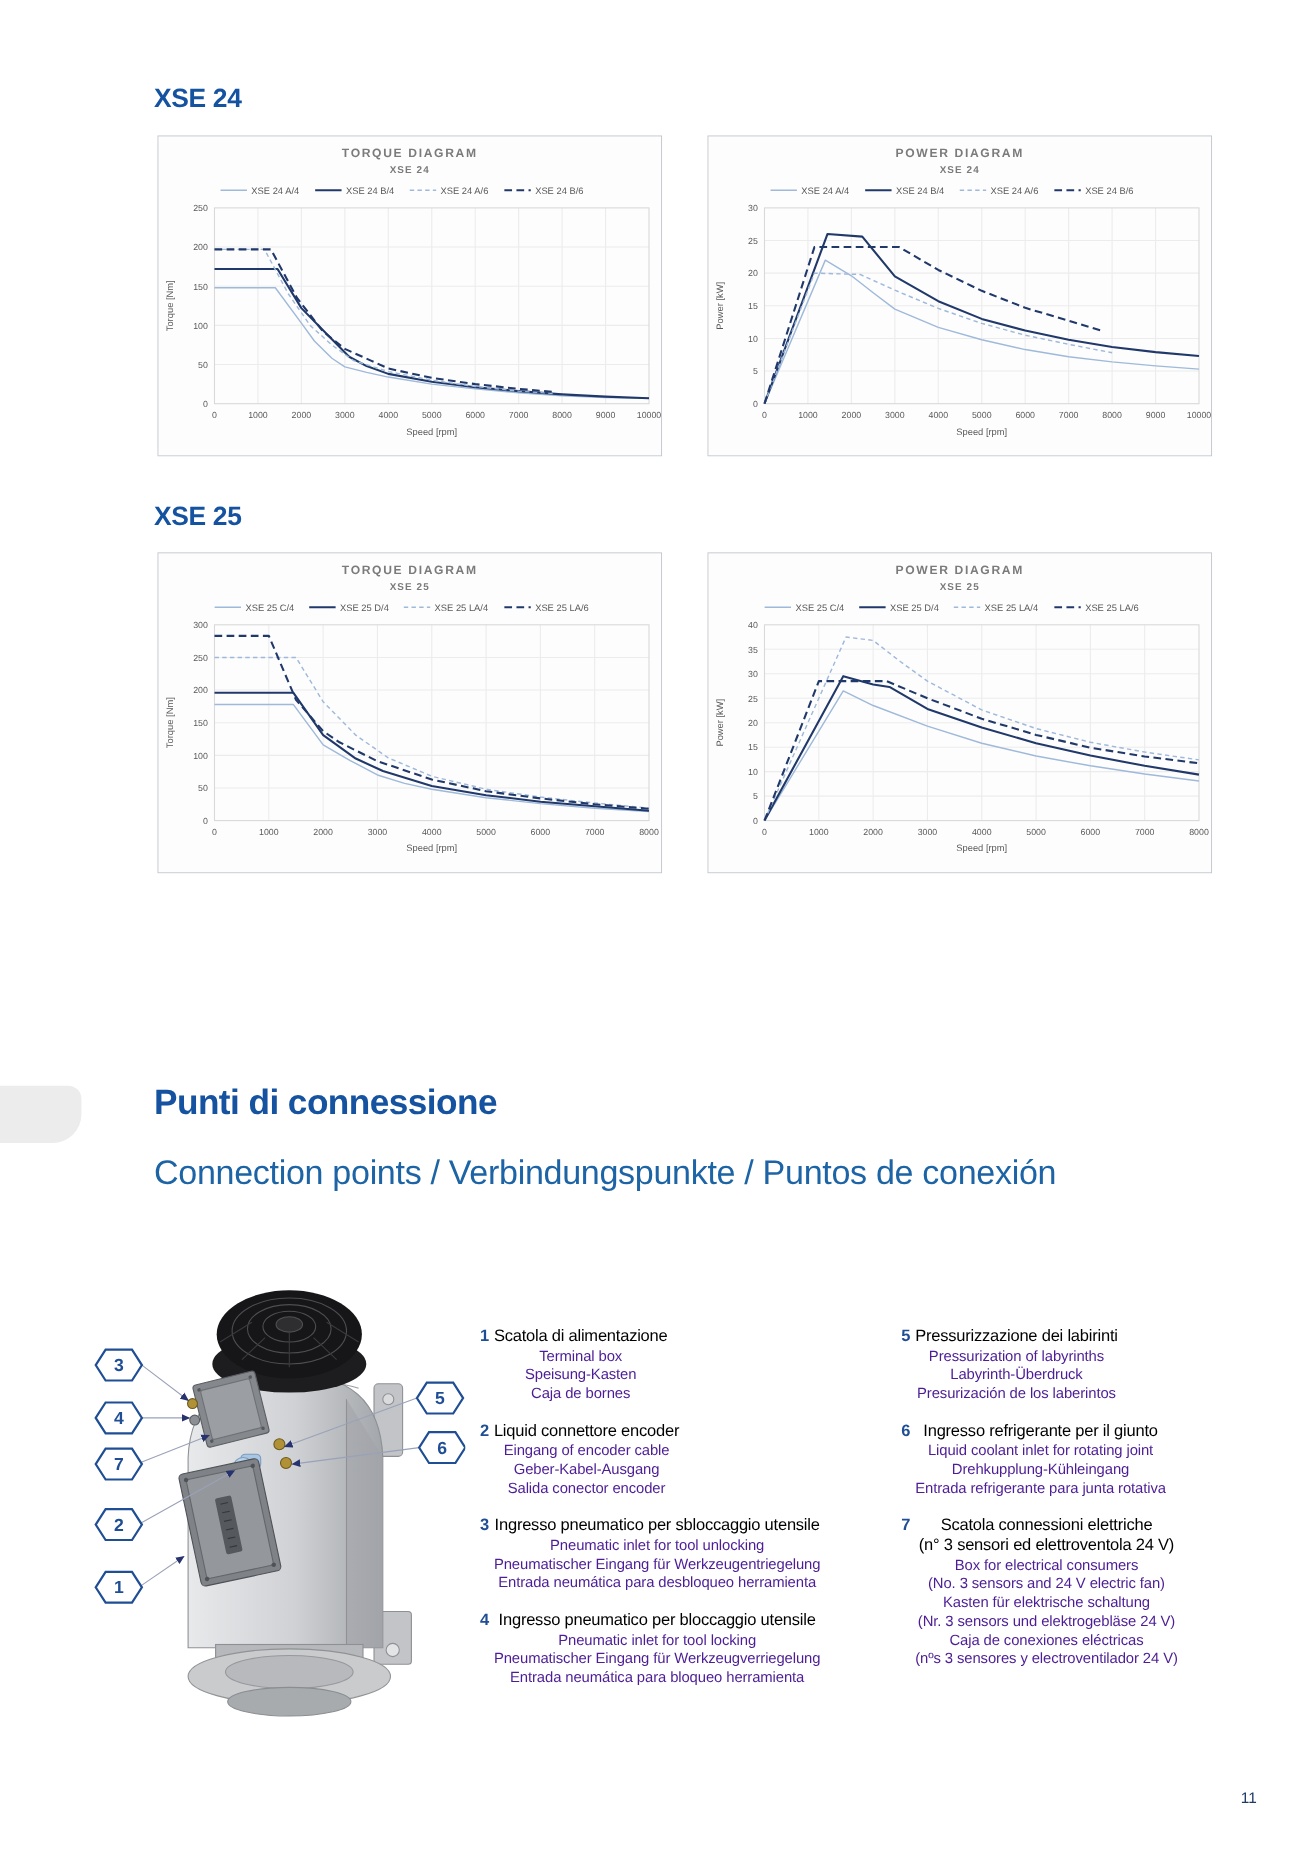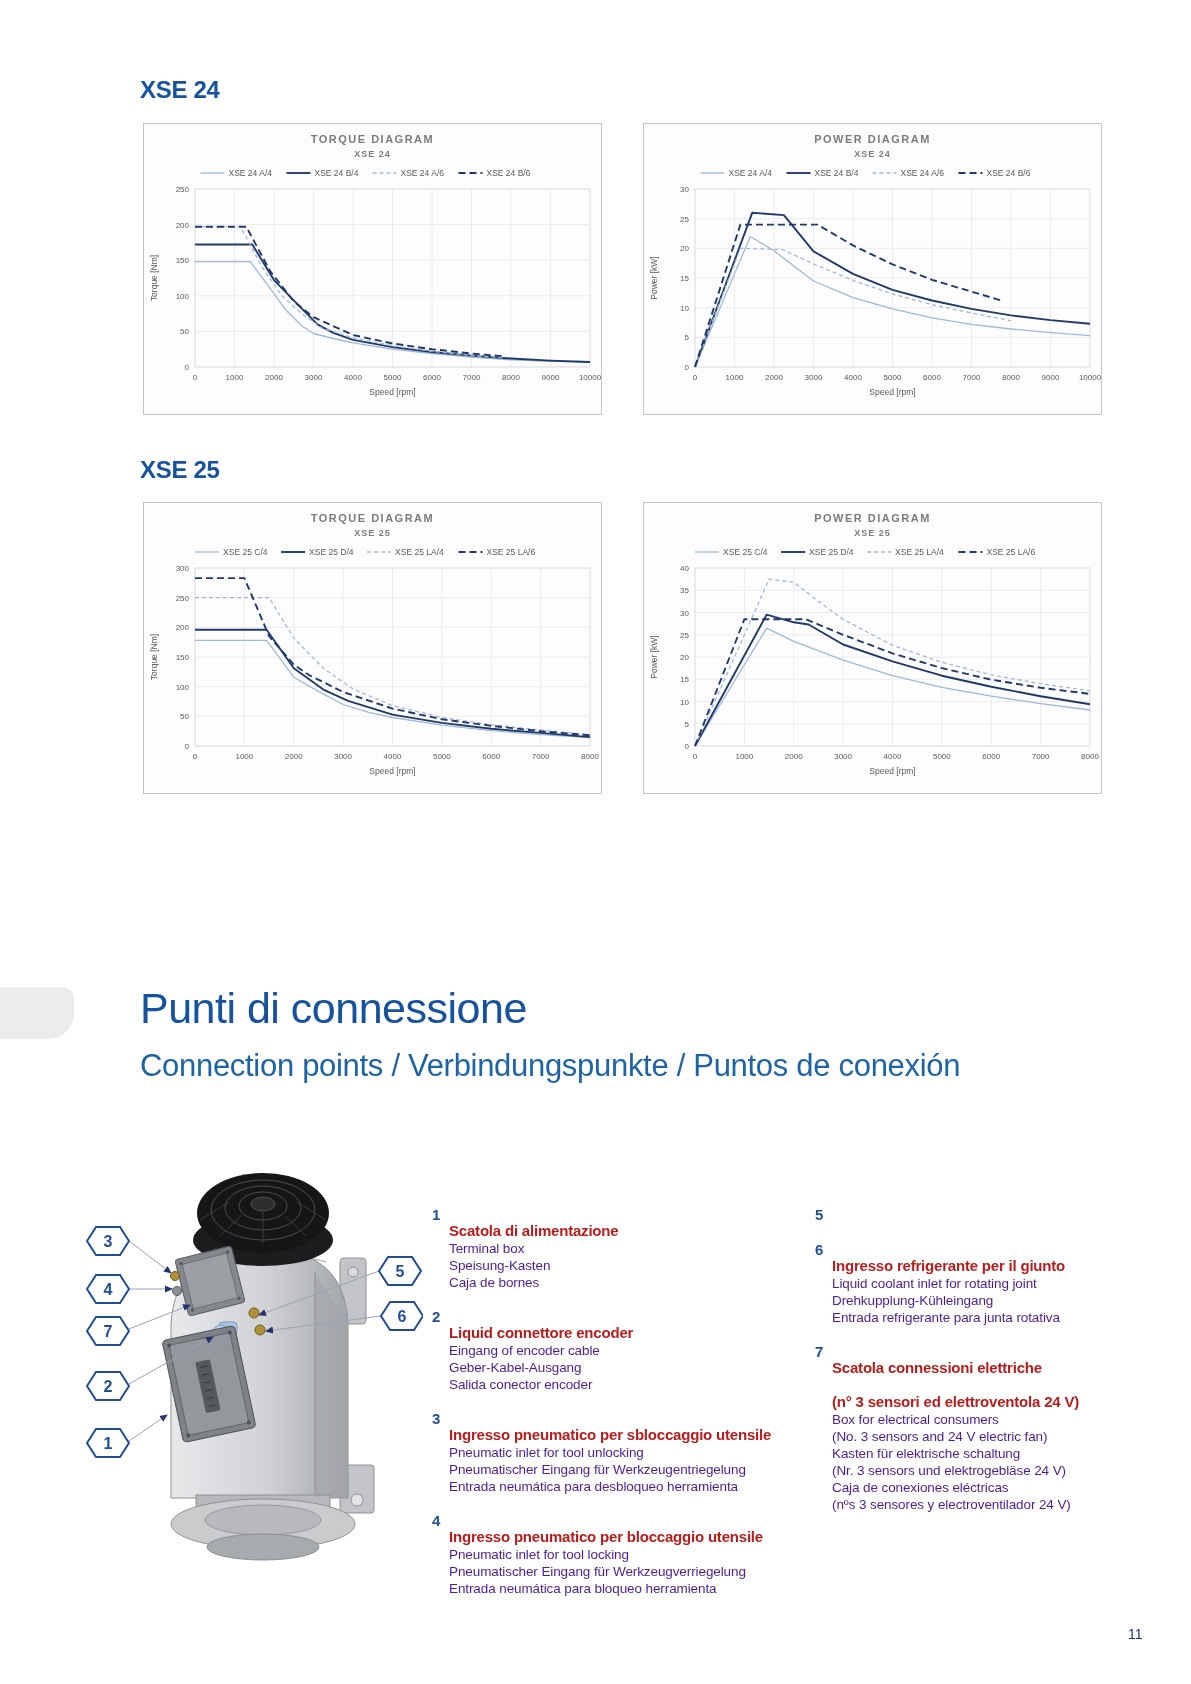--- a/index.html
+++ b/index.html
@@ -1,32 +1,32 @@
 <!DOCTYPE html>
 <html><head>
 <meta charset="utf-8">
 <style>
   html,body{margin:0;padding:0;background:#ffffff;}
   .page{position:relative;width:1191px;height:1684px;background:#ffffff;
-        font-family:"Liberation Sans",sans-serif;overflow:hidden;}
+        font-family:"Liberation Sans",sans-serif;overflow:hidden;text-align:center;}
   .model-h{position:absolute;font-size:24px;font-weight:bold;color:#1553a0;letter-spacing:-0.3px;}
   .chart{position:absolute;width:459px;height:292px;}
   .graytab{position:absolute;left:0;top:987px;width:74px;height:52px;background:#ececec;
            border-radius:0 12px 26px 0;}
-  .sec-title{position:absolute;left:140px;top:984px;font-size:43px;font-weight:normal;
+  .sec-title{position:absolute;left:140px;top:984px;font-size:32px;font-weight:bold;
              color:#1553a0;letter-spacing:-0.5px;}
   .sec-sub{position:absolute;left:140px;top:1048px;font-size:31px;font-weight:400;
            color:#1c64a5;letter-spacing:-0.3px;}
   .drawing{position:absolute;left:78px;top:1110px;width:345px;height:455px;}
   .ccol{position:absolute;top:1206px;}
   .ccol1{left:432px;width:350px;}
   .ccol2{left:815px;width:310px;}
   .citem{display:flex;margin-bottom:17px;}
   .cnum{flex:none;width:17px;color:#1f4e94;font-weight:bold;font-size:15px;line-height:18px;}
-  .ct{font-weight:bold;font-size:15px;line-height:18px;color:#b91c1c;letter-spacing:-0.2px;margin-top:16px;}
+  .ct{font-weight:normal;font-size:15px;line-height:18px;color:#000000;letter-spacing:-0.2px;}
   .cl{font-size:13.5px;line-height:17px;color:#4c1d95;letter-spacing:-0.1px;}
   .pagenum{position:absolute;left:1128px;top:1626px;font-size:14px;color:#1f3a68;}
 </style>
 </head>
 <body>
 
 <div class="page">
 
   <div class="model-h" style="left:140px;top:76px;">XSE 24</div>
 
@@ -394,20 +394,26 @@
           <div class="ct">Ingresso pneumatico per bloccaggio utensile</div>
           <div class="cl">Pneumatic inlet for tool locking</div>
           <div class="cl">Pneumatischer Eingang für Werkzeugverriegelung</div>
           <div class="cl">Entrada neumática para bloqueo herramienta</div>
         </div>
       </div>
     </div>
   <div class="ccol ccol2">
       <div class="citem">
         <span class="cnum">5</span>
+        <div>
+          <div class="ct">Pressurizzazione dei labirinti</div>
+          <div class="cl">Pressurization of labyrinths</div>
+          <div class="cl">Labyrinth-Überdruck</div>
+          <div class="cl">Presurización de los laberintos</div>
+        </div>
       </div>
       <div class="citem">
         <span class="cnum">6</span>
         <div>
           <div class="ct">Ingresso refrigerante per il giunto</div>
           <div class="cl">Liquid coolant inlet for rotating joint</div>
           <div class="cl">Drehkupplung-Kühleingang</div>
           <div class="cl">Entrada refrigerante para junta rotativa</div>
         </div>
       </div>

